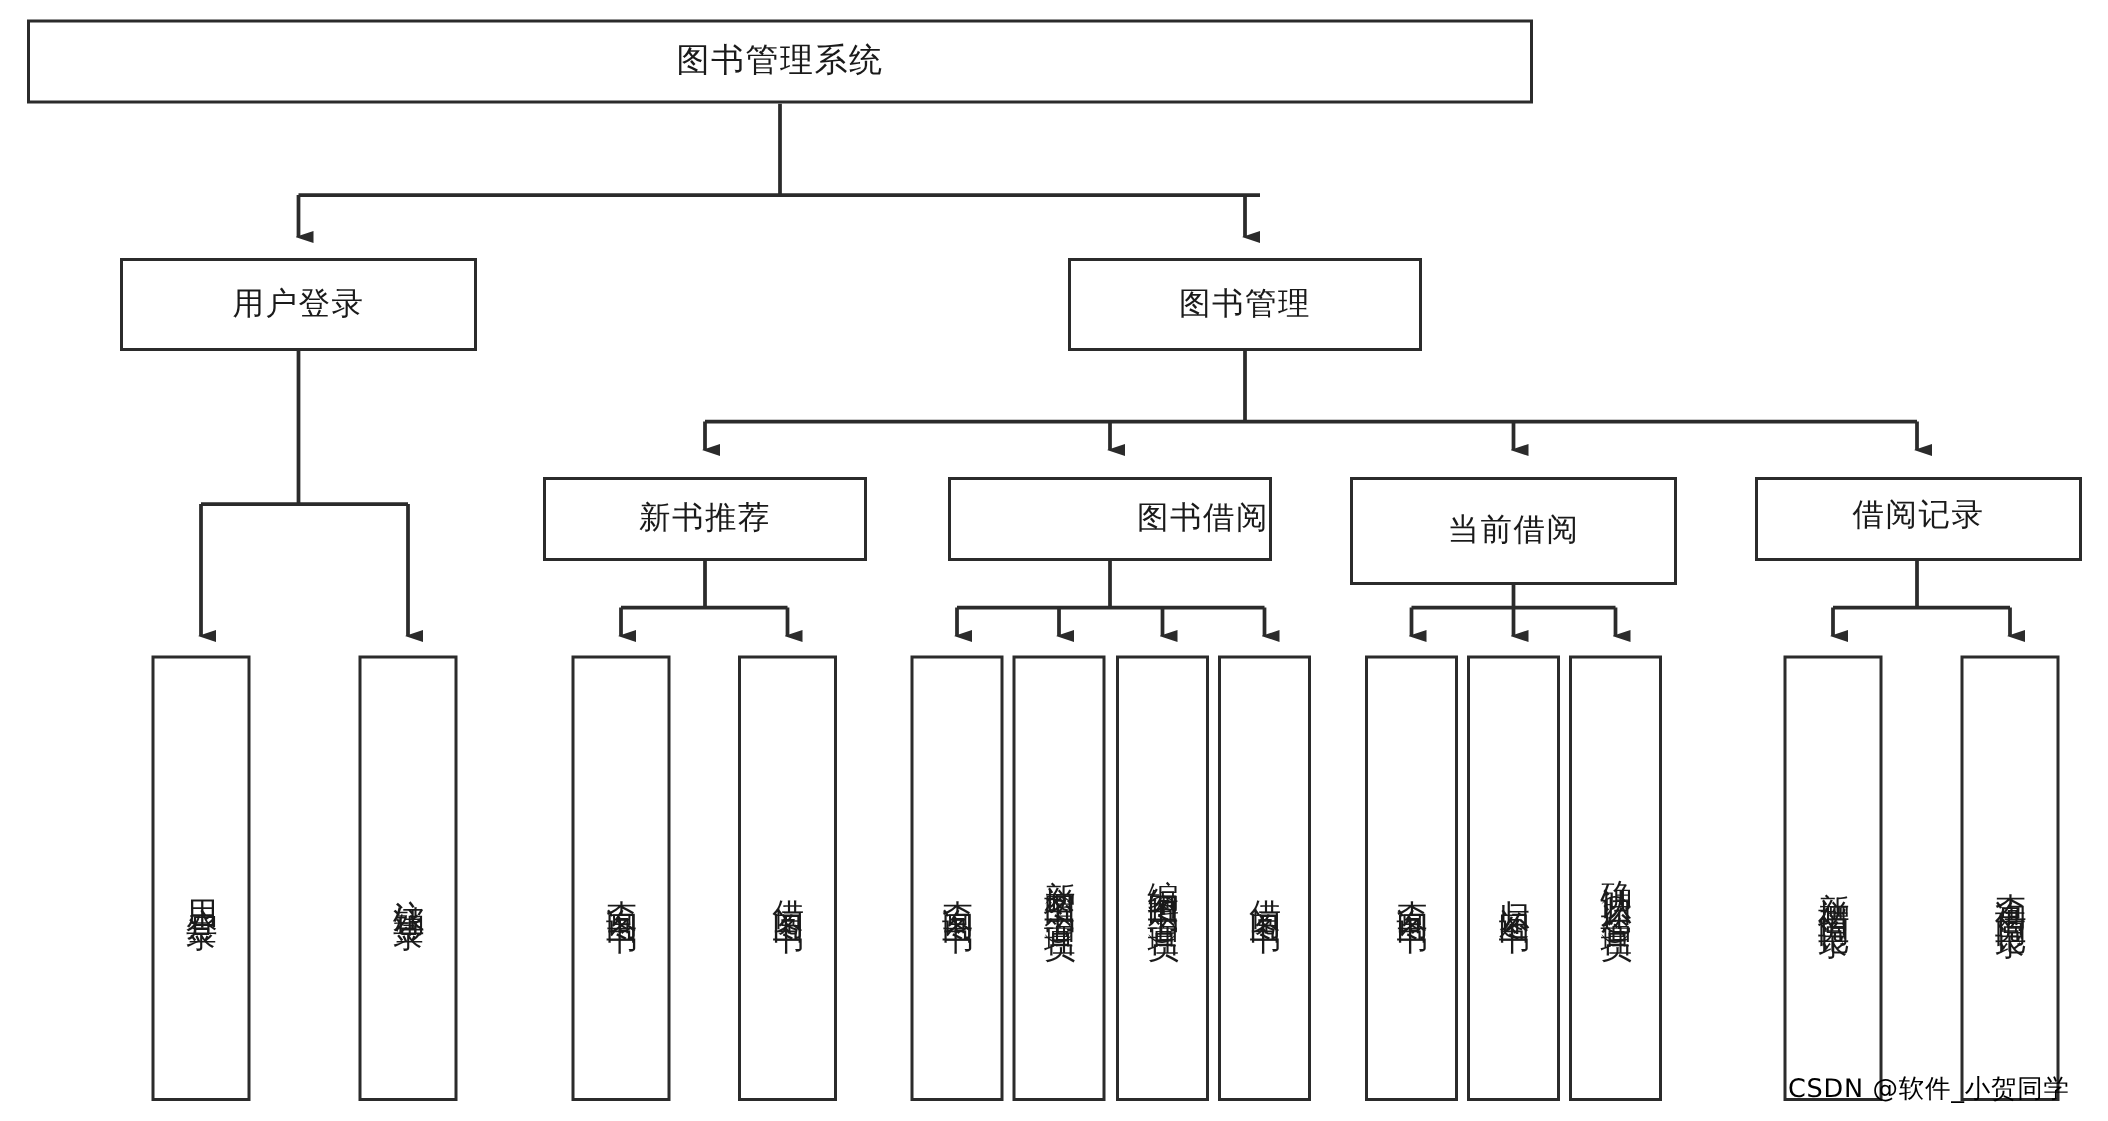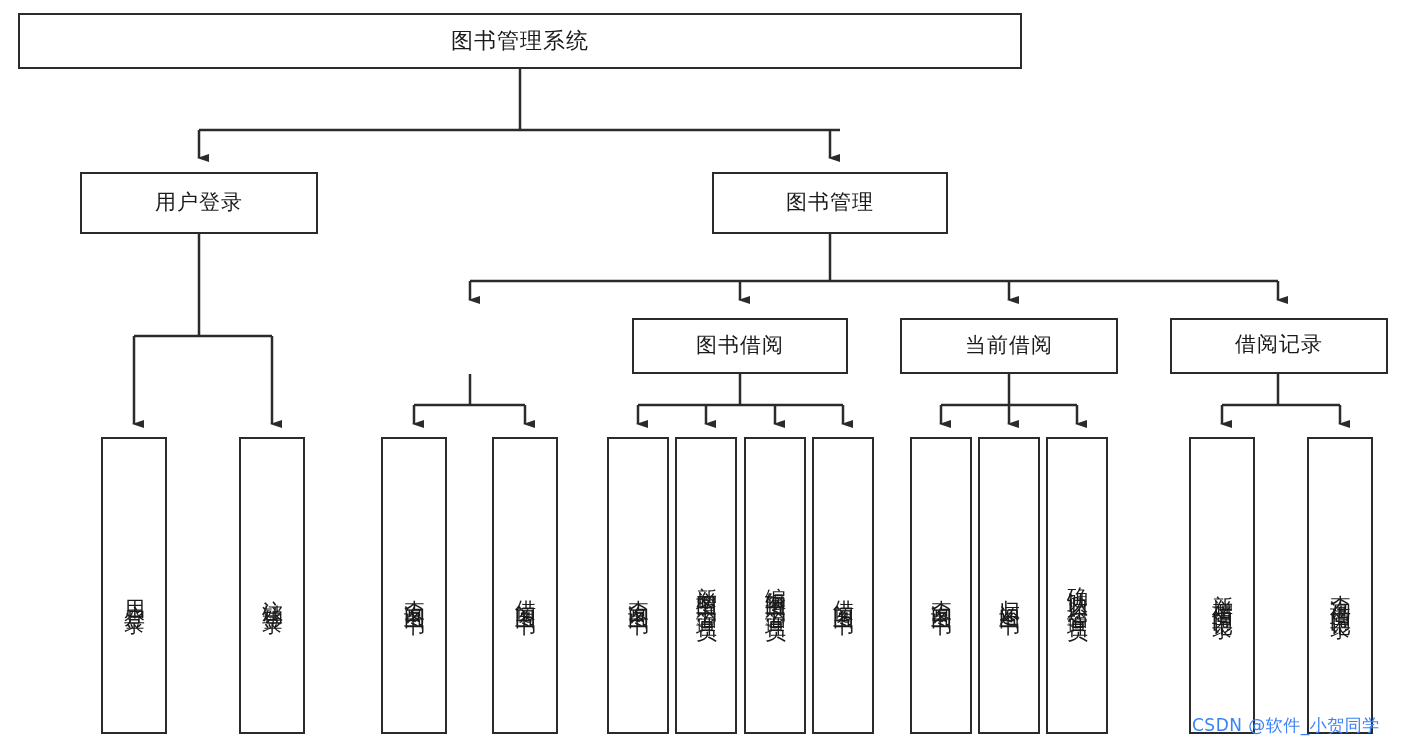--- a/index.html
+++ b/index.html
@@ -54,21 +54,21 @@
     text-orientation: upright;
     letter-spacing: 5px;
     line-height: 1.0;
     white-space: nowrap;
     display: block;
     margin: 0 auto;
   }
   .watermark {
     position: absolute;
     font-size: 17px;
-    color: #3b82f6;
+    color: #000000;
     white-space: nowrap;
     letter-spacing: 0.5px;
   }
 </style>
 </head>
 <body>
 
 <div id="canvas">
 
   <svg class="connectors" viewBox="0 0 1405 747">
@@ -125,24 +125,27 @@
     <span>图书管理系统</span>
   </div>
 
   <div class="node horiz" style="left:80px; top:172px; width:238px; height:62px;">
     <span>用户登录</span>
   </div>
   <div class="node horiz" style="left:712px; top:172px; width:236px; height:62px;font-family:Liberation Serif, serif;">
     <span>图书管理</span>
   </div>
 
-  <div class="node horiz" style="left:632px; top:318px; width:216px; height:56px;">
+  <div class="node horiz" style="left:362px; top:318px; width:216px; height:56px;">
+    <span>新书推荐</span>
+  </div>
+  <div class="node horiz" style="left:632px; top:318px; width:216px; height:56px;justify-content:flex-end;">
     <span>图书借阅</span>
   </div>
-  <div class="node horiz" style="left:900px; top:318px; width:218px; height:56px;">
+  <div class="node horiz" style="left:900px; top:318px; width:218px; height:72px;">
     <span>当前借阅</span>
   </div>
   <div class="node horiz" style="left:1170px; top:318px; width:218px; height:56px;font-family:Liberation Mono, monospace;">
     <span>借阅记录</span>
   </div>
 
   <div class="node leaf" style="left:101px; top:437px; width:66px; height:297px;">
     <span class="vtext">用户登录</span>
   </div>
   <div class="node leaf" style="left:239px; top:437px; width:66px; height:297px;">

